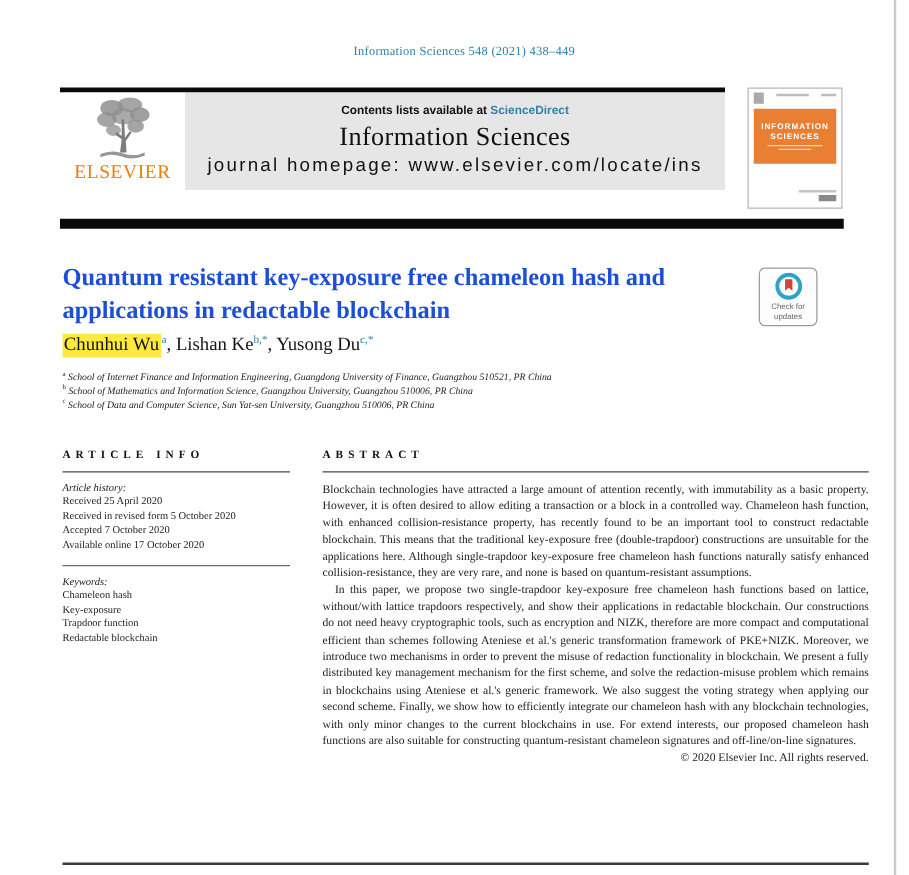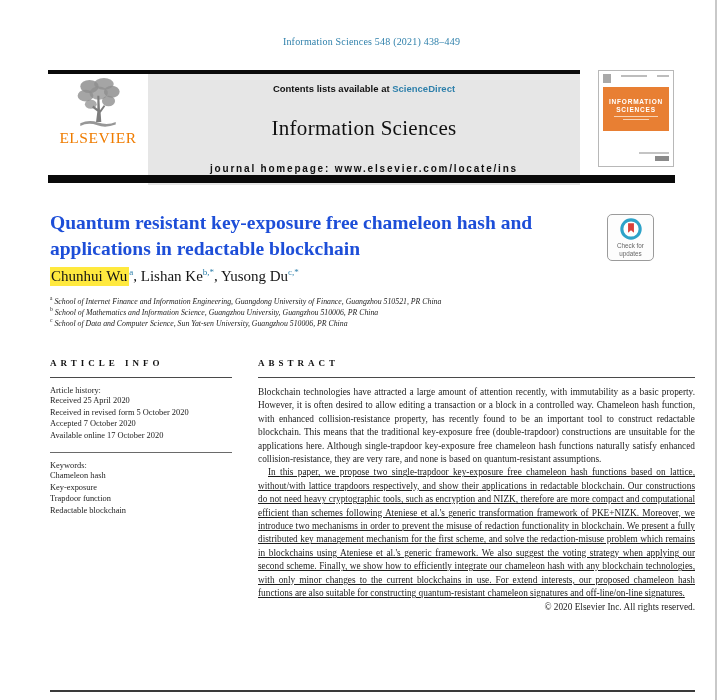--- a/index.html
+++ b/index.html
@@ -36,32 +36,32 @@
     width: 100px; height: 71px; background: #fff; position: relative;
     display: flex; flex-direction: column; align-items: center; justify-content: flex-start;
   }
   .logo-tree { margin-top: 2px; }
   .publisher-name {
     font-family: "Liberation Serif", serif;
     color: #ef7c00; font-size: 15.5px; letter-spacing: 0.5px; line-height: 1;
     margin-top: 1px;
   }
   .journal-cell {
-    flex: 1; background: #e6e6e6; height: 111px;
+    flex: 1; background: #e6e6e6; height: 78px;
     display: flex; flex-direction: column; align-items: center; justify-content: space-between;
     padding: 9px 6px 11px 6px;
   }
   .contents-line {
     font-family: "Liberation Sans", sans-serif; font-size: 9.5px; font-weight: 600; color: #111;
   }
   .contents-line .sd-link { color: #2f80ab; }
   .journal-title { font-size: 21px; color: #111; letter-spacing: 0.3px; }
   .homepage-line {
-    font-family: "Liberation Sans", sans-serif; font-size: 10px; letter-spacing: 1.8px; color: #111;
-    font-weight: 700;
+    font-family: "Liberation Sans", sans-serif; font-size: 15px; letter-spacing: 1.8px; color: #111;
+    font-weight: 400;
     text-align: right;
   }
   
   .cover-thumb {
     position: absolute; left: 598px; top: 70px; width: 76px; height: 97px;
     background: #fff; border: 1px solid #b8b8b8; padding: 3px 4px;
   }
   .cover-toprow { display: flex; justify-content: space-between; align-items: flex-start; height: 11px; }
   .cover-minilogo { width: 8px; height: 9px; background: #a9a9a9; }
   .cover-minitext { width: 26px; height: 2px; background: #bdbdbd; margin-top: 1px; }
@@ -110,28 +110,28 @@
   }
   .affiliations sup { font-size: 5.5px; vertical-align: super; line-height: 0; font-style: normal; }
   
   .info-section { position: absolute; left: 50px; top: 358px; width: 645px; }
   .col-left { position: absolute; left: 0; top: 0; width: 182px; }
   .col-right { position: absolute; left: 208px; top: 0; width: 437px; }
   .sec-heading {
     font-size: 9px; font-weight: bold; letter-spacing: 4px; color: #111;
     padding-bottom: 9px; border-bottom: 1px solid #4a4a4a;
   }
-  .hist-label, .kw-label { font-size: 8.4px; margin-top: 8px; color: #222; }
+  .hist-label, .kw-label { font-style: italic; font-size: 8.4px; margin-top: 8px; color: #222; }
   .hist-item, .kw-item { font-size: 8.4px; line-height: 11.5px; color: #222; }
   .mid-rule { border-top: 1px solid #6a6a6a; margin-top: 11px; }
   .abstract-body { margin-top: 8px; }
   .abstract-body p {
     font-size: 9.3px; line-height: 13.4px; text-align: justify; color: #1c1c1c;
   }
-  .abstract-body p.indent { text-indent: 10px; text-decoration: underline; }
+  .abstract-body p.indent { text-indent: 10px; }
   .copyright {
     font-size: 9.3px; line-height: 13.4px; text-align: right; color: #1c1c1c;
   }
   .bottom-rule {
     position: absolute; left: 50px; top: 690px; width: 645px; height: 0;
     border-top: 2px solid #3a3a3a;
   }
 </style>
 </head>
 <body>

